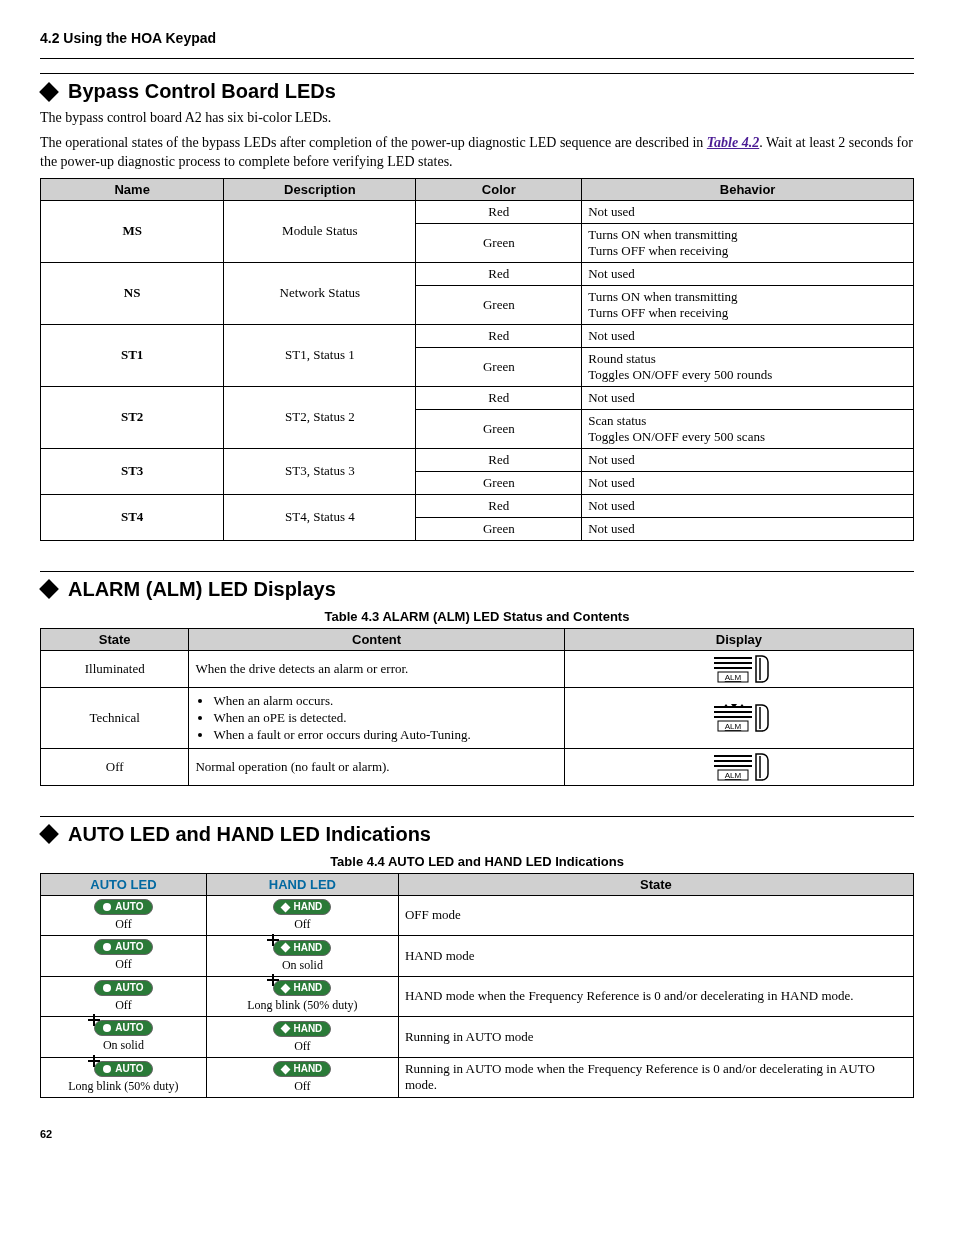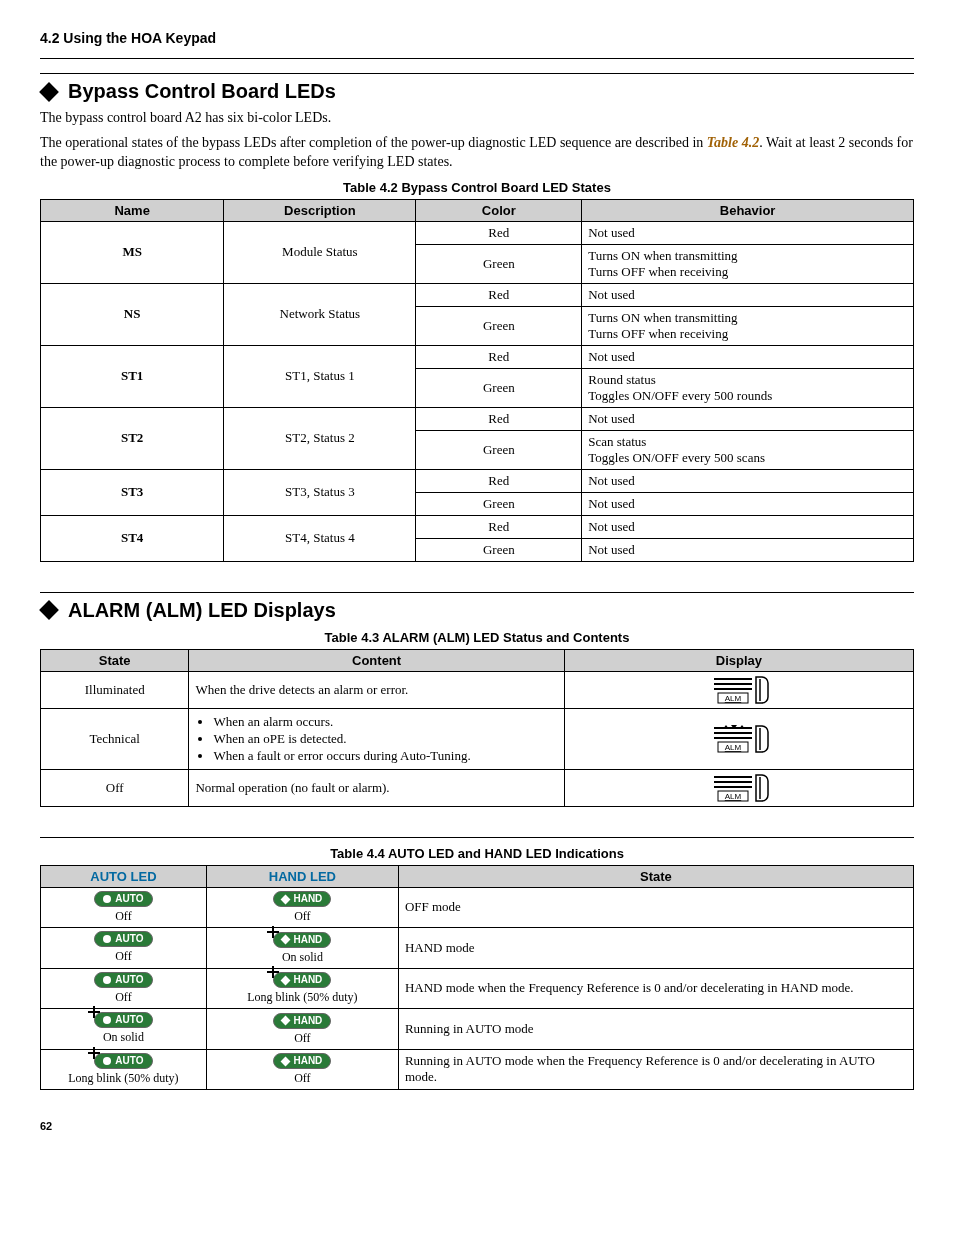--- a/index.html
+++ b/index.html
@@ -29,21 +29,21 @@
     display: flex;
     align-items: center;
     gap: 8px;
     margin: 0;
   }
   .diamond {
     width: 14px; height: 14px; background: #000; transform: rotate(45deg);
     flex: 0 0 14px; margin: 0 4px 0 2px;
   }
   p { margin: 6px 0; line-height: 1.35; }
-  .link { color: #a16207; font-weight: bold; font-style: italic; }
+  .link { color: #4c1d95; font-weight: bold; font-style: italic; text-decoration: underline; }
   .tbl-caption {
     text-align: center;
     font-family: Arial, Helvetica, sans-serif;
     font-weight: bold;
     font-size: 13px;
     margin: 8px 0 4px 0;
   }
   table {
     border-collapse: collapse;
     width: 100%;
@@ -111,21 +111,20 @@
 <div class="sec-block">
   <hr class="sec-rule">
   <h2 class="sec-title">
     <span class="diamond"></span>
     <span>Bypass Control Board LEDs</span>
   </h2>
   <p>The bypass control board A2 has six bi-color LEDs.</p>
   <p>
     <span>The operational states of the bypass LEDs after completion of the power-up diagnostic LED sequence are described in </span><a class="link">Table 4.2</a><span>. Wait at least 2 seconds for the power-up diagnostic process to complete before verifying LED states.</span>
   </p>
-  <div class="tbl-caption">Table 4.2  Bypass Control Board LED States</div>
   <table id="tbl1">
     <colgroup>
         <col style="width:21%">
         <col style="width:22%">
         <col style="width:19%">
         <col style="width:38%">
       </colgroup>
     <thead>
         <tr id="tbl1-head">
           <th>Name</th>
@@ -267,20 +266,24 @@
               <rect x="14" y="18" width="30" height="10" fill="#fff" stroke="#000"></rect>
               <text x="29" y="26" text-anchor="middle" font-size="8" font-family="Arial" text-decoration="underline">ALM</text>
             </svg></td>
         </tr>
       </tbody>
   </table>
 </div>
 
 <div class="sec-block">
   <hr class="sec-rule">
+  <h2 class="sec-title">
+    <span class="diamond"></span>
+    <span>AUTO LED and HAND LED Indications</span>
+  </h2>
   <div class="tbl-caption">Table 4.4  AUTO LED and HAND LED Indications</div>
   <table>
     <colgroup>
         <col style="width:19%">
         <col style="width:22%">
         <col style="width:59%">
       </colgroup>
     <thead>
         <tr id="tbl3-head">
           <th class="red-head">AUTO LED</th>

